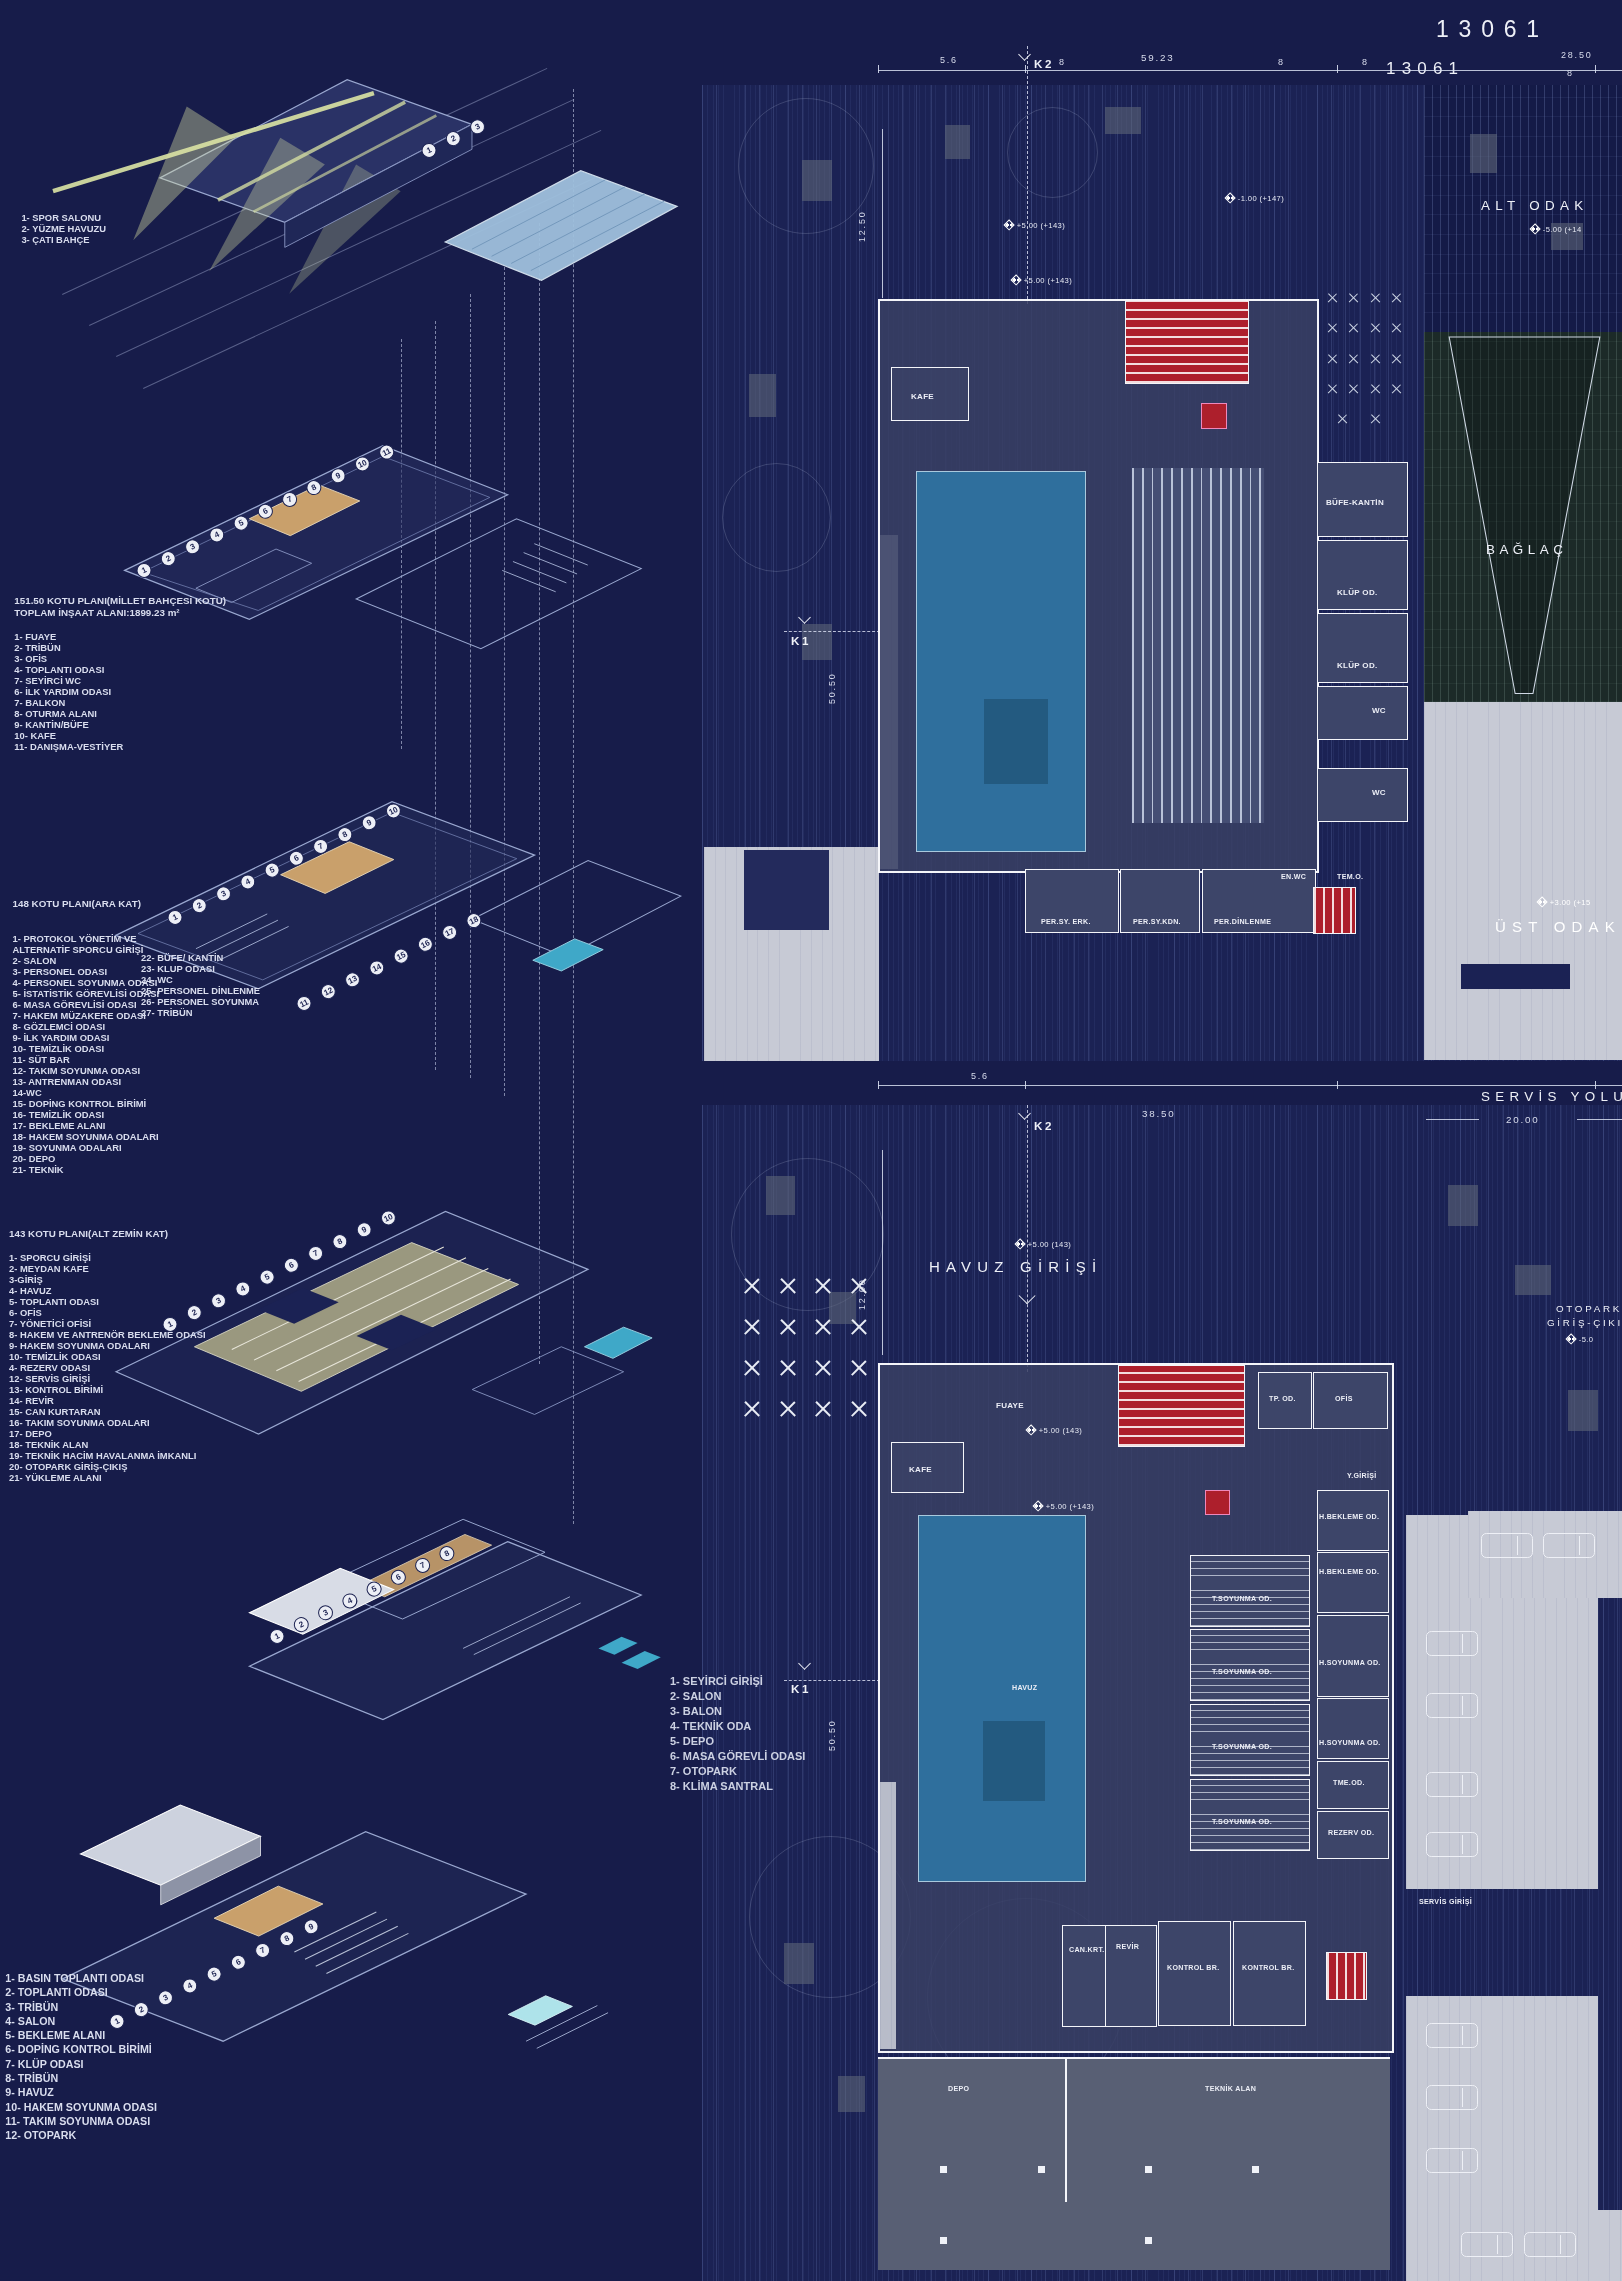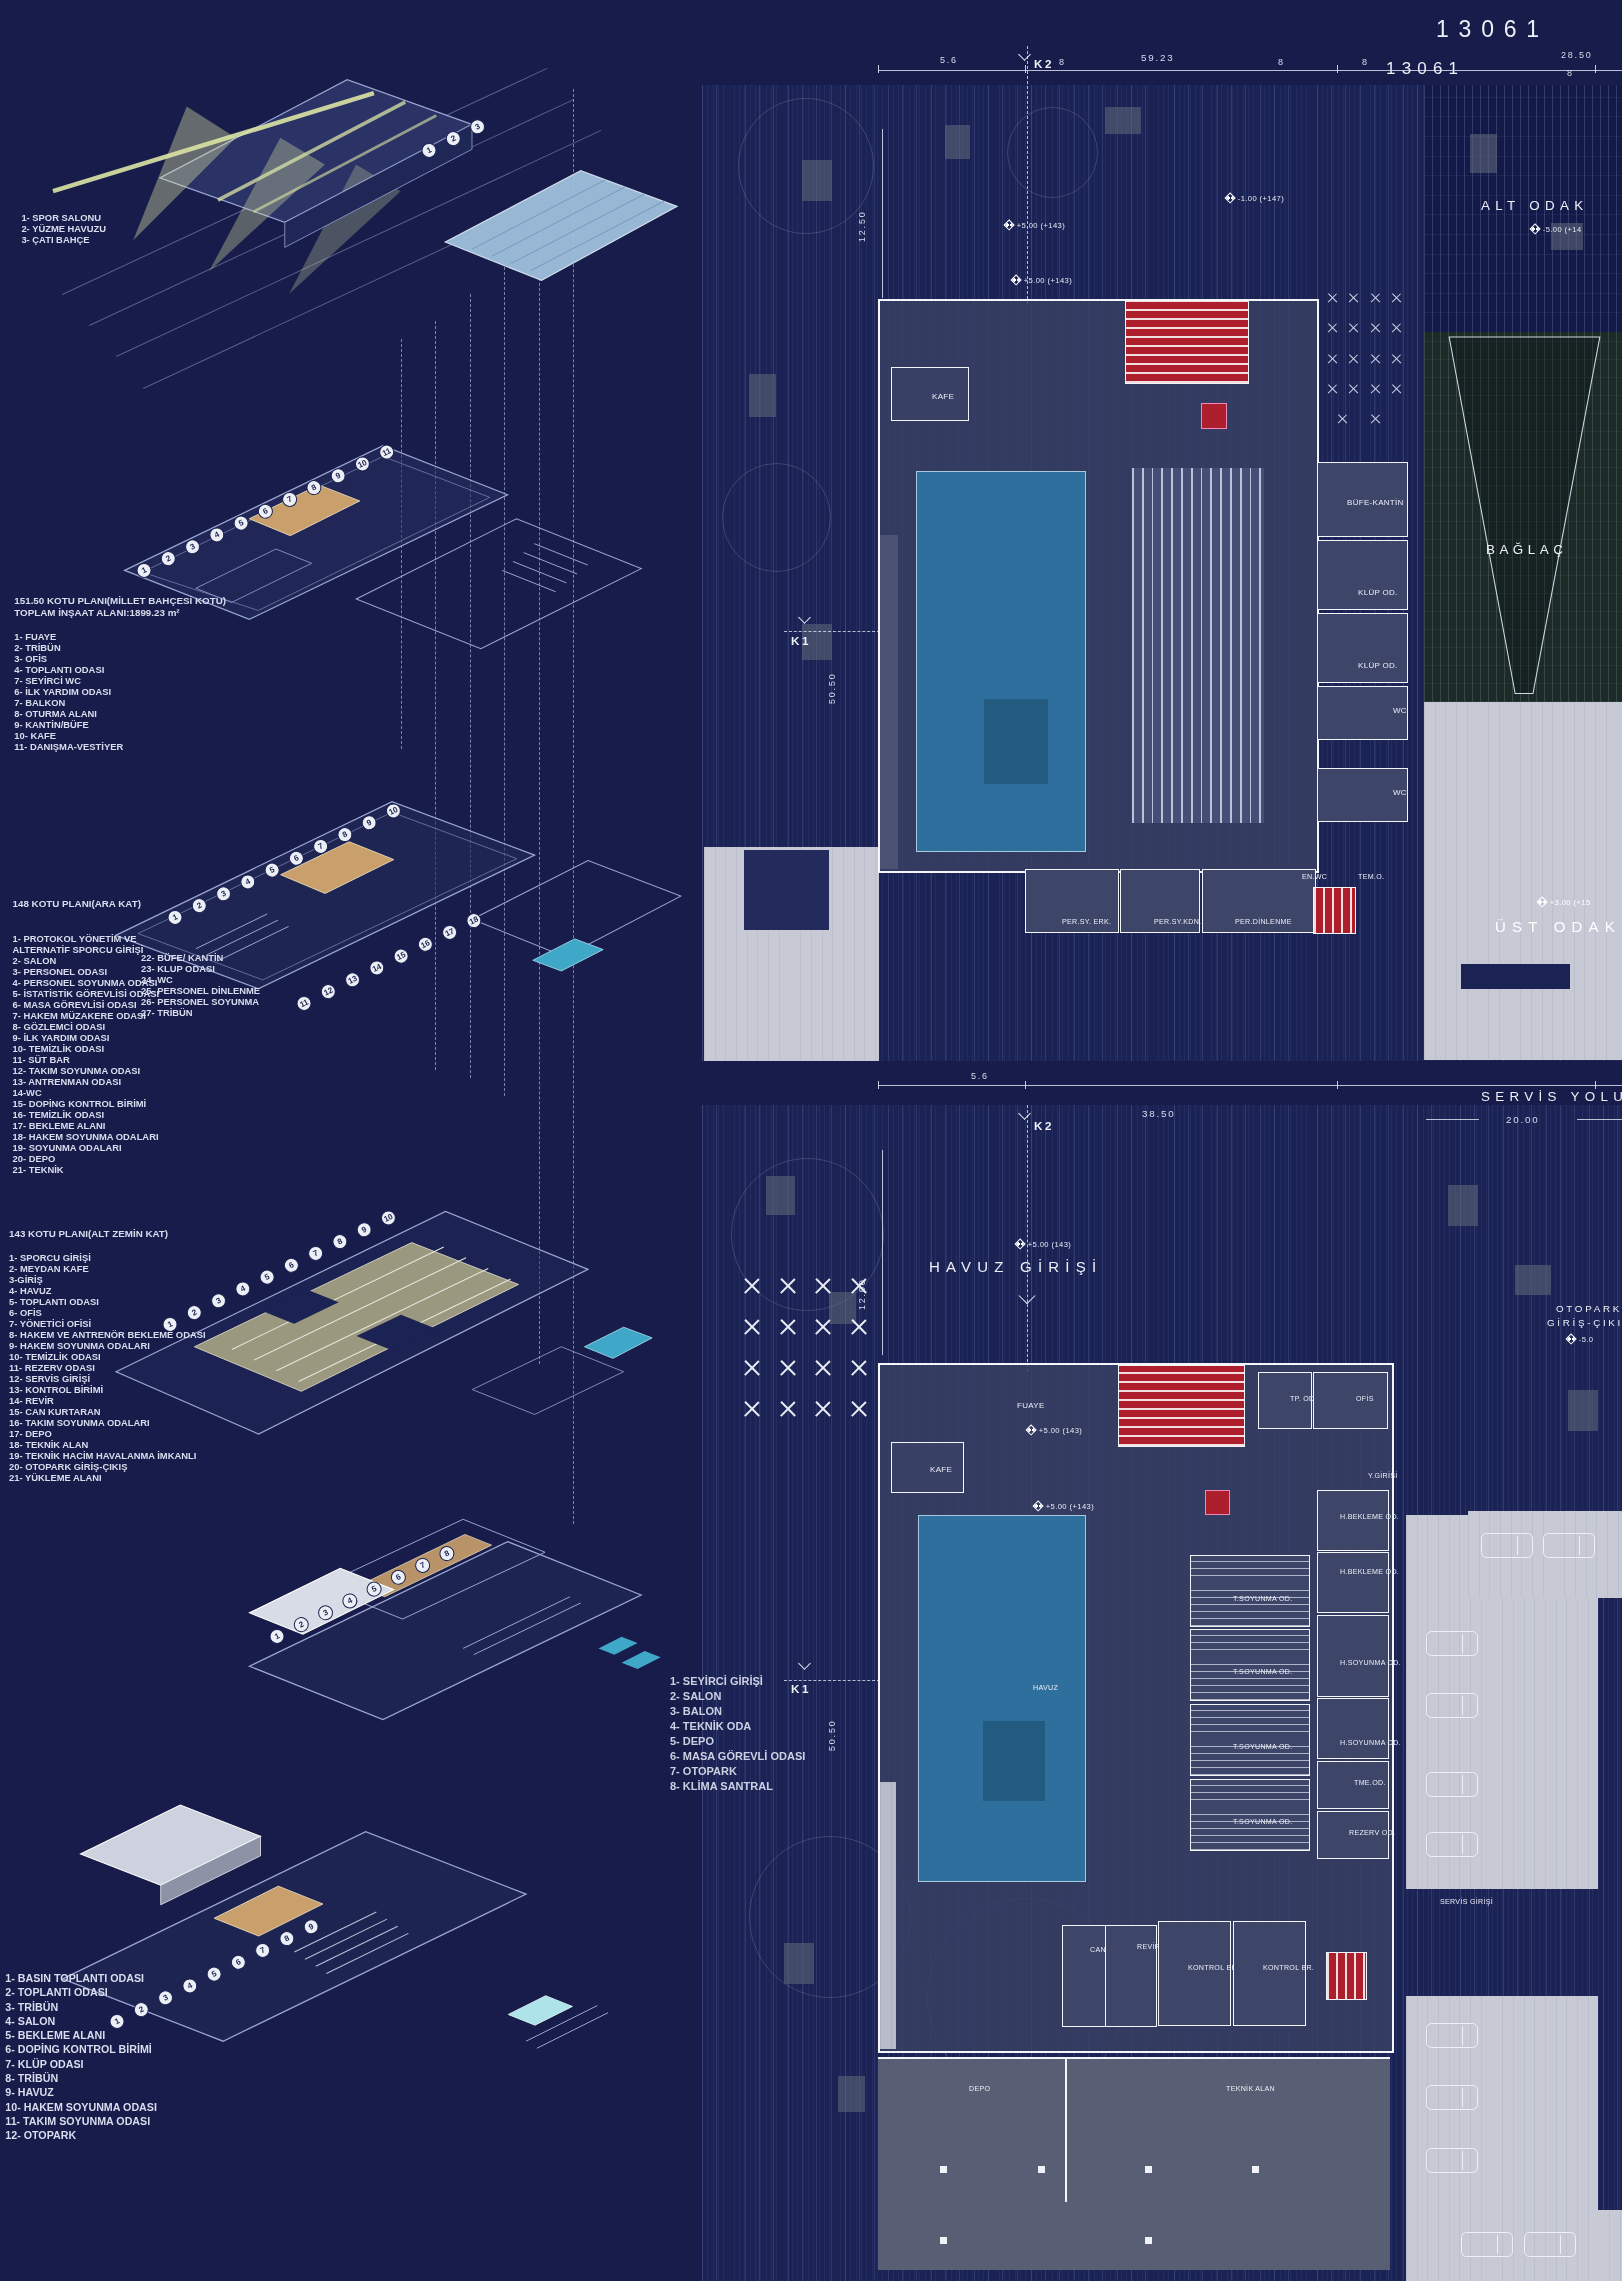--- a/index.html
+++ b/index.html
@@ -32,21 +32,21 @@
   .stripes{position:absolute;background:repeating-linear-gradient(90deg,#b9c2d8 0 1.8px,#454e74 1.8px 9.8px);}
   .lockers{position:absolute;border:1.8px solid #f4f5f9;background:
      repeating-linear-gradient(0deg, rgba(235,240,250,.65) 0 0.9px, transparent 0.9px 7.1px),#3d4569;}
   .stair{position:absolute;background:
      repeating-linear-gradient(90deg, rgba(255,255,255,.85) 0 1.8px, transparent 1.8px 9px),#ad1f2c;
      border:1.8px solid #f4f5f9;}
   .stair.h{background:
      repeating-linear-gradient(0deg, rgba(255,255,255,.85) 0 1.8px, transparent 1.8px 9px),#ad1f2c;}
   .redsq{position:absolute;background:#ad1f2c;border:0.9px solid #e8b;}
   
-  .lbl{position:absolute;color:#eceef6;font-weight:normal;font-size:8px;letter-spacing:0.3px;white-space:nowrap;margin-left:21px;}
+  .lbl{position:absolute;color:#eceef6;font-weight:bold;font-size:8px;letter-spacing:0.3px;white-space:nowrap;}
   .lbl.tiny{font-size:7.1px;}
   .dim{position:absolute;color:#d8dcec;font-size:9px;letter-spacing:1.8px;white-space:nowrap;}
   .big{position:absolute;color:#eef0f7;white-space:nowrap;font-weight:normal;}
   .vtext{transform:rotate(-90deg);transform-origin:left top;}
   .tlist{position:absolute;color:#d9ddee;font-weight:bold;white-space:nowrap;}
   .tlist .ttl{font-size:9.8px;line-height:11.6px;}
   .tlist .li{font-size:9.4px;line-height:11px;}
   .tlist.wide .li{font-size:10.7px;line-height:14.3px;}
   .tlist.sec .li{font-size:11px;line-height:15px;color:#ccd1e2;} .gap14{height:12.5px;} .gap26{height:23px;}
   
@@ -603,21 +603,21 @@
         <div class="li">1- SPORCU GİRİŞİ</div>
         <div class="li">2- MEYDAN KAFE</div>
         <div class="li">3-GİRİŞ</div>
         <div class="li">4- HAVUZ</div>
         <div class="li">5- TOPLANTI ODASI</div>
         <div class="li">6- OFİS</div>
         <div class="li">7- YÖNETİCİ OFİSİ</div>
         <div class="li">8- HAKEM VE ANTRENÖR BEKLEME ODASI</div>
         <div class="li">9- HAKEM SOYUNMA ODALARI</div>
         <div class="li">10- TEMİZLİK ODASI</div>
-        <div class="li">11- REZERV ODASI</div>
+        <div class="li">4- REZERV ODASI</div>
         <div class="li">12-  SERVİS GİRİŞİ</div>
         <div class="li">13- KONTROL BİRİMİ</div>
         <div class="li">14- REVİR</div>
         <div class="li">15- CAN KURTARAN</div>
         <div class="li">16- TAKIM SOYUNMA ODALARI</div>
         <div class="li">17- DEPO</div>
         <div class="li">18- TEKNİK ALAN</div>
         <div class="li">19- TEKNİK HACİM HAVALANMA İMKANLI</div>
         <div class="li">20- OTOPARK GİRİŞ-ÇIKIŞ</div>
         <div class="li">21- YÜKLEME ALANI</div>

